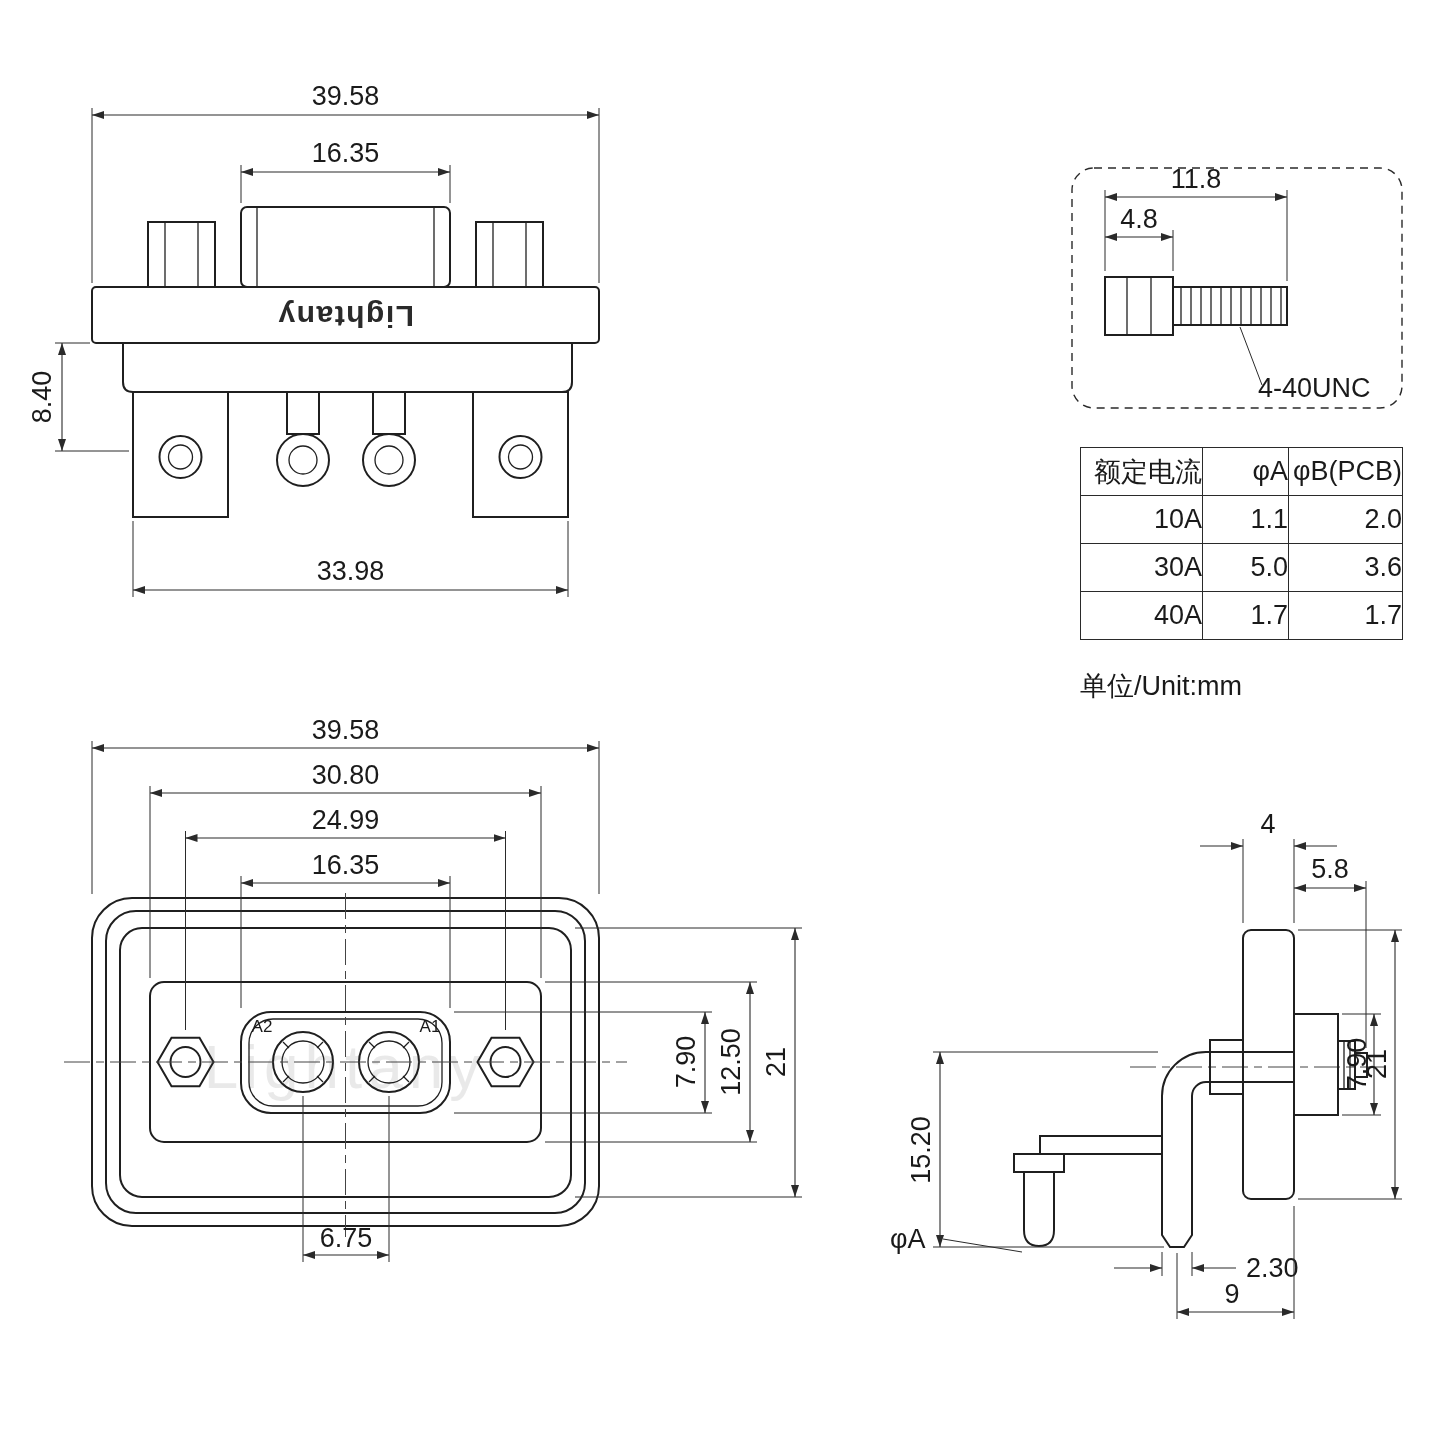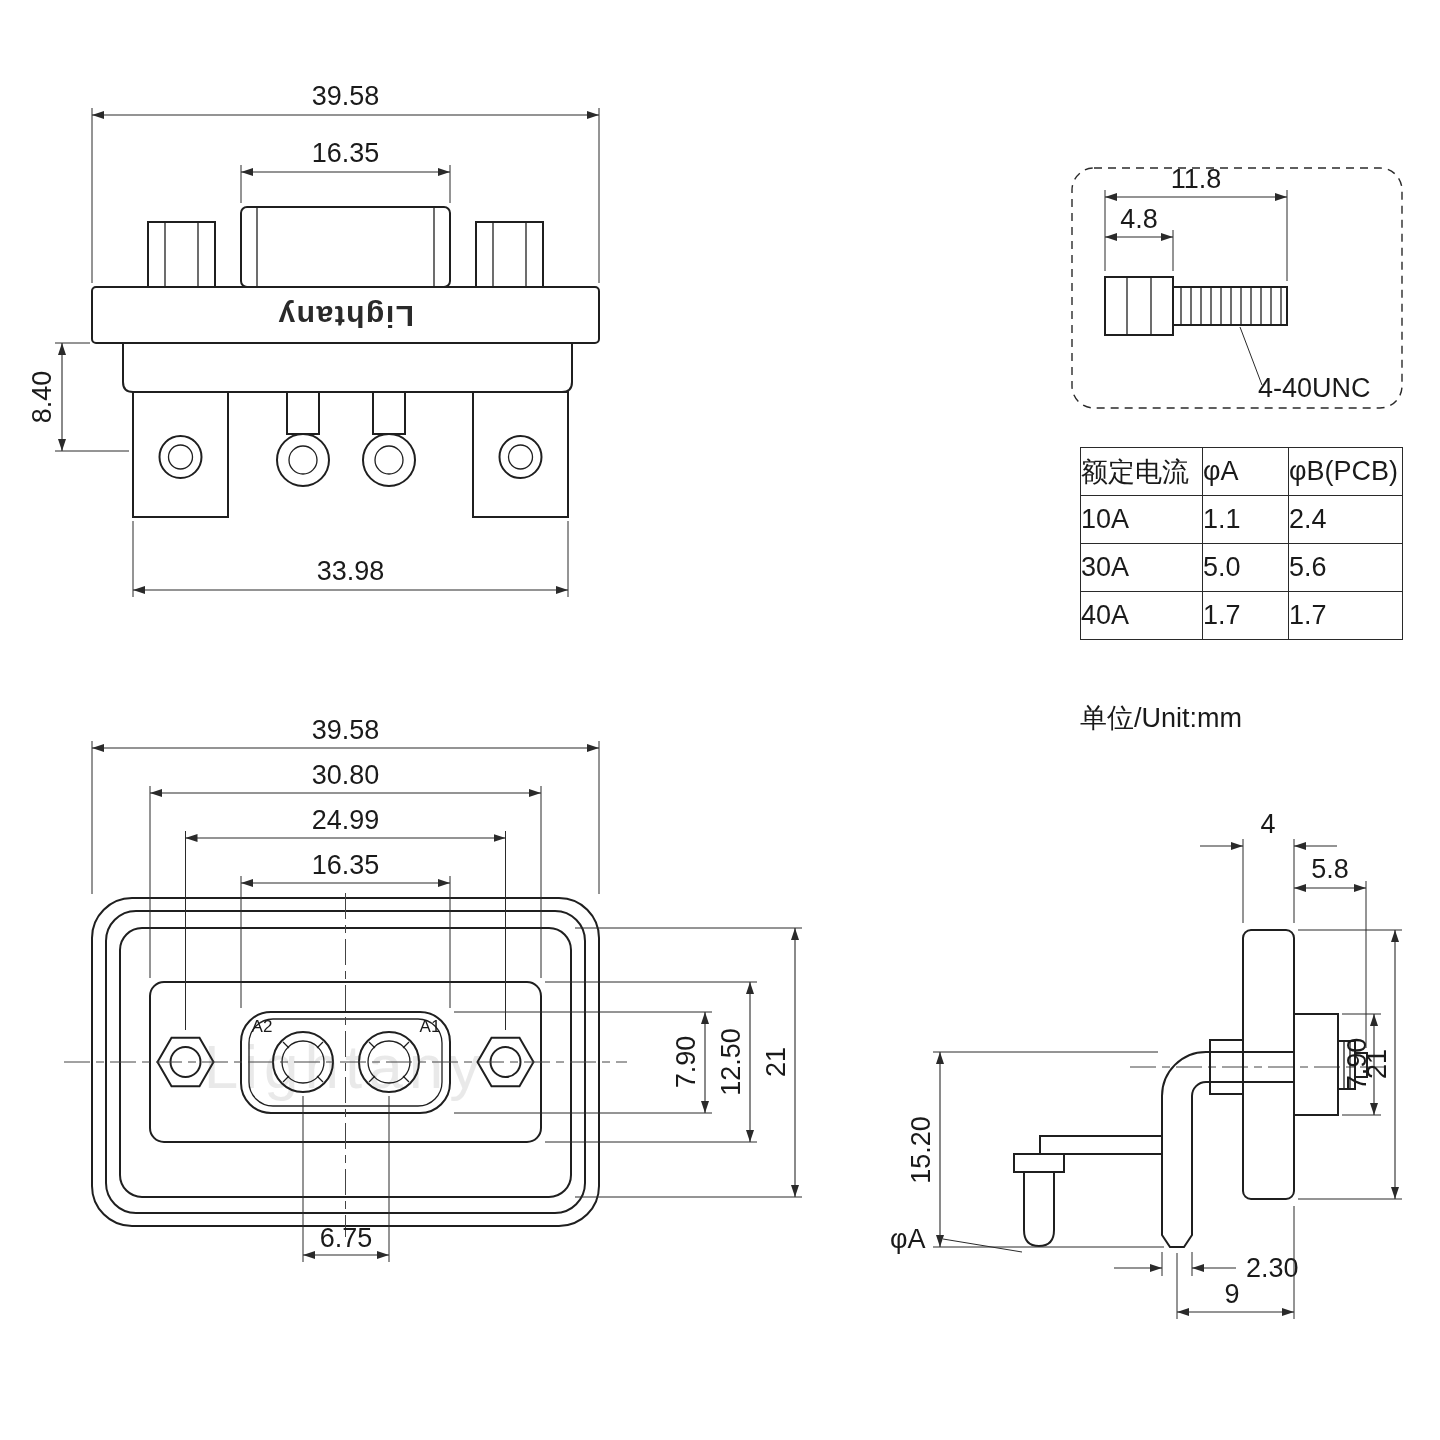--- a/index.html
+++ b/index.html
@@ -8,22 +8,22 @@
   .canvas > svg{position:absolute;left:0;top:0;}
   svg text{font-family:"Liberation Sans",sans-serif;font-size:27px;fill:#1a1a1a;}
   .outline{fill:none;stroke:#1f1f1f;stroke-width:2;}
   .thin{fill:none;stroke:#1f1f1f;stroke-width:1.3;}
   .dimline{stroke:#2a2a2a;stroke-width:1.1;fill:none;}
   .extline{stroke:#2a2a2a;stroke-width:1;fill:none;}
   .center{stroke:#444;stroke-width:1;stroke-dasharray:26 6 8 6;fill:none;}
   .spec-table-wrap{position:absolute;left:1080px;top:447px;}
   table.spec{border-collapse:collapse;table-layout:fixed;}
   table.spec th,table.spec td{border:1.6px solid #2a2a2a;font-size:27px;font-weight:400;
-      text-align:left;vertical-align:middle;padding:0;height:47px;}
-  .unit-note{position:absolute;left:1080px;top:700px;font-size:27px;}
+      text-align:right;vertical-align:middle;padding:0;height:47px;}
+  .unit-note{position:absolute;left:1080px;top:668px;font-size:27px;}
 </style>
 </head>
 <body>
 
 <div class="canvas">
 
 <svg width="1440" height="1440" viewBox="0 0 1440 1440">
   <defs>
     <marker id="arr" markerWidth="12" markerHeight="8" refX="12" refY="4" orient="auto-start-reverse" markerUnits="userSpaceOnUse">
       <path d="M0,0 L12,4 L0,8 Z" fill="#2a2a2a"></path>
@@ -311,26 +311,26 @@
         </colgroup>
     <tbody>
           <tr>
       <th>额定电流</th>
       <th>φA</th>
       <th>φB(PCB)</th>
     </tr>
     <tr>
       <td>10A</td>
       <td>1.1</td>
-      <td>2.4</td>
+      <td>2.0</td>
     </tr>
     <tr>
       <td>30A</td>
       <td>5.0</td>
-      <td>5.6</td>
+      <td>3.6</td>
     </tr>
     <tr>
       <td>40A</td>
       <td>1.7</td>
       <td>1.7</td>
     </tr>
   </tbody>
       </table>
 </div>
 

